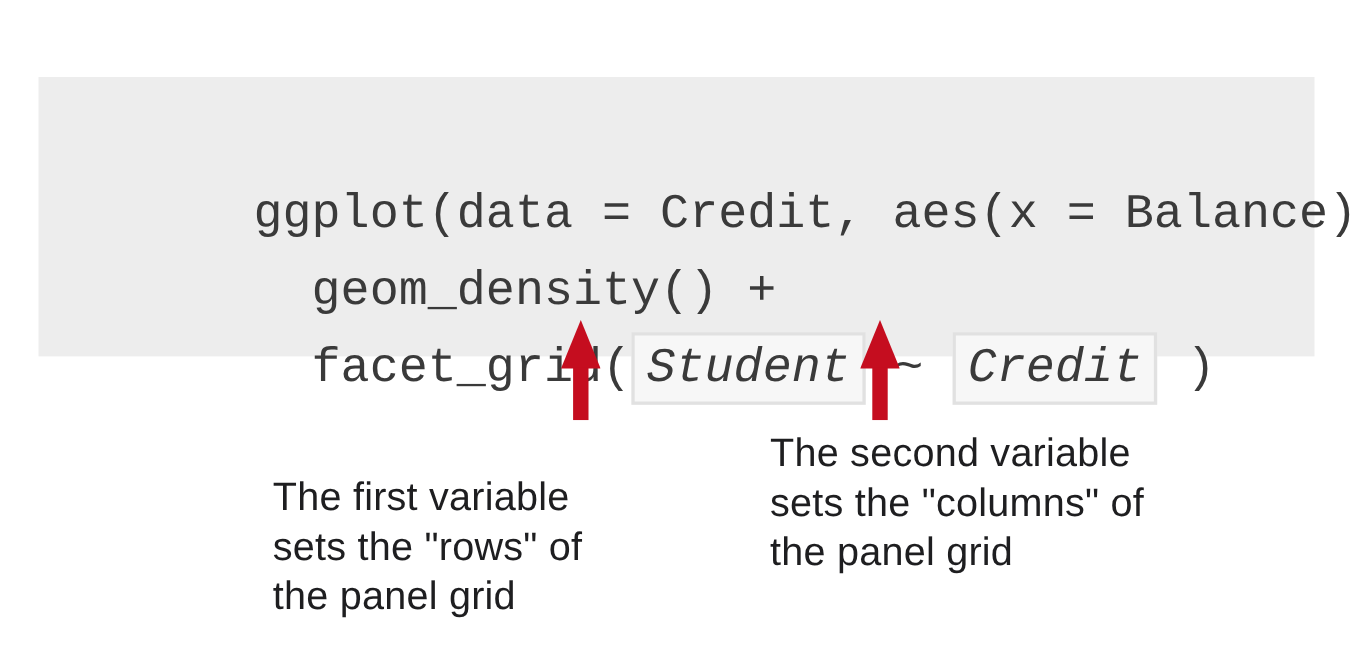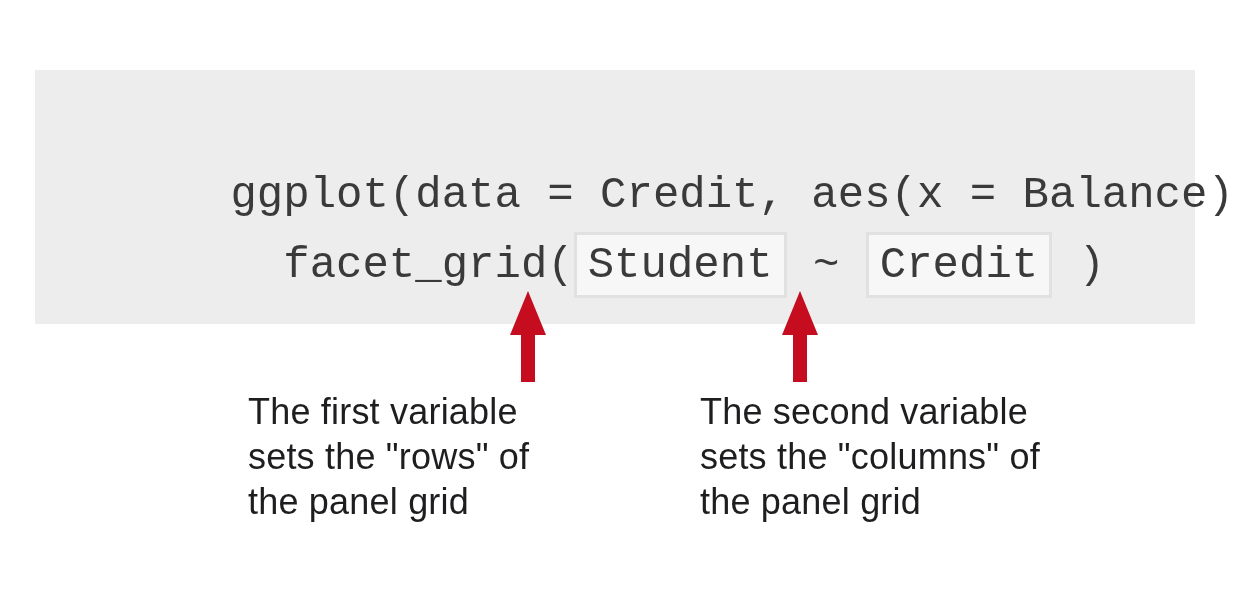--- a/index.html
+++ b/index.html
@@ -35,48 +35,52 @@
     color: var(--code-text);
   }
   .code-line {
     white-space: pre;
     height: 70px;
   }
   .hl-box {
     background: var(--highlight-bg);
     border: 3px solid var(--highlight-border);
     padding: 5px 11px;
+    font-style: italic;
   }
   .arrow {
     position: absolute;
     width: 36px;
     height: 91px;
     color: var(--arrow-red);
   }
   .arrow-rows { left: 510px; top: 291px; }
   .arrow-cols { left: 782px; top: 291px; }
   .note {
     position: absolute;
     top: 389px;
     font-size: 36px;
     line-height: 45px;
     letter-spacing: 0.2px;
     color: var(--annotation-text);
   }
-  .note-rows { left: 248px; }
+  .note-rows { left: 248px; margin-top: 40px; }
   .note-cols { left: 700px; }
 </style>
 </head>
 <body>
 
 <div class="page">
 
   <div class="code-block">
     <div class="code-line">
       <span>ggplot(data = Credit, aes(x = Balance)) +</span>
+    </div>
+    <div class="code-line">
+      <span>  geom_density() +</span>
     </div>
     <div class="code-line">
       <span>  facet_grid(</span><span class="hl-box">Student</span><span> ~ </span><span class="hl-box">Credit</span><span> )</span>
     </div>
   </div>
 
   <svg class="arrow arrow-rows" viewBox="0 0 36 91" xmlns="http://www.w3.org/2000/svg" aria-hidden="true">
     <polygon points="18,0 36,44 0,44" fill="currentColor"></polygon>
     <rect x="11" y="43" width="14" height="48" fill="currentColor"></rect>
   </svg>

